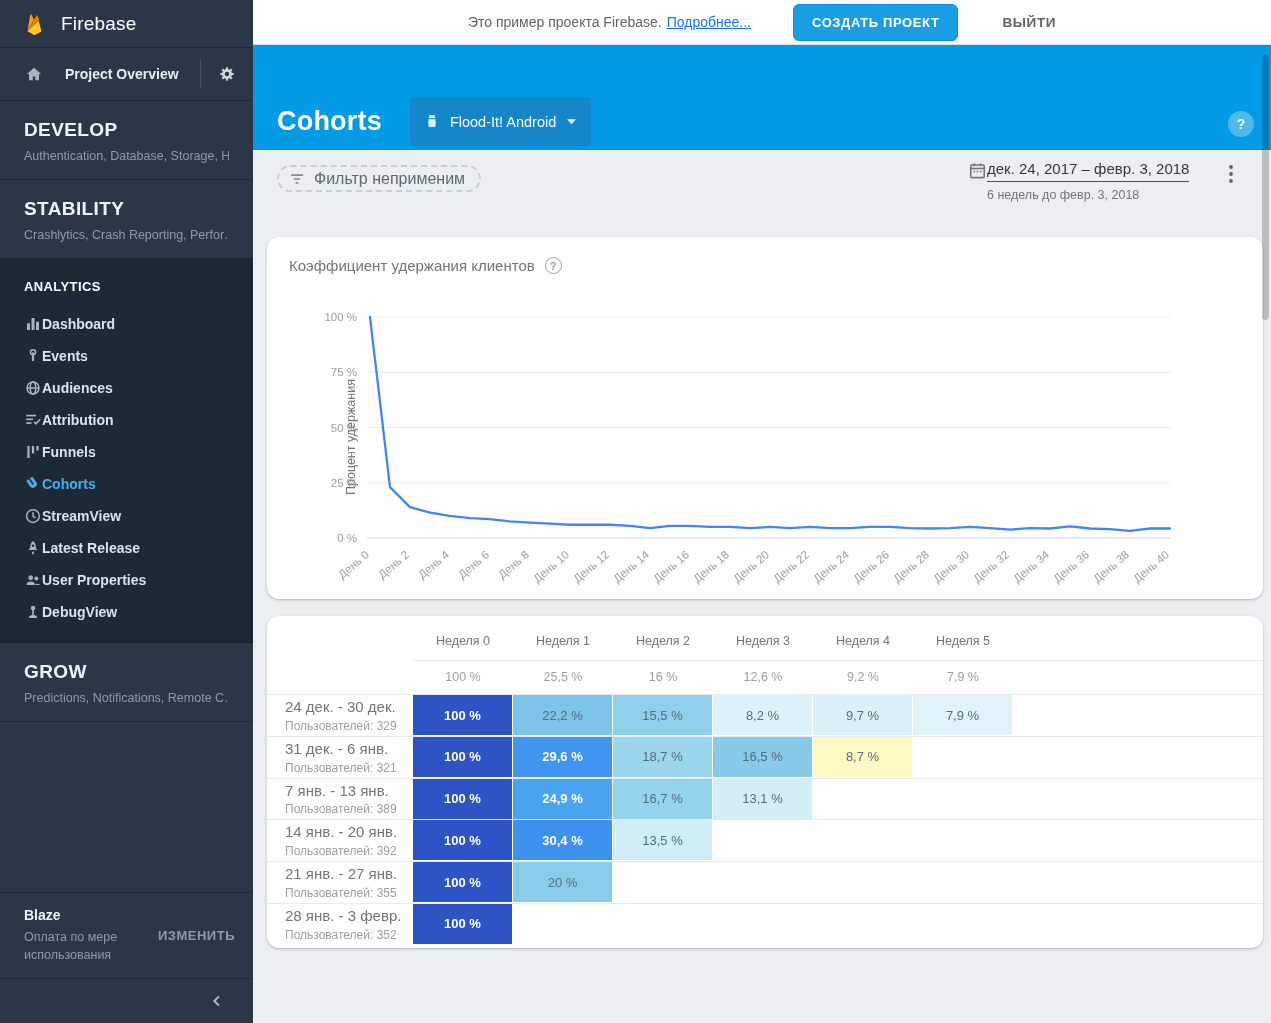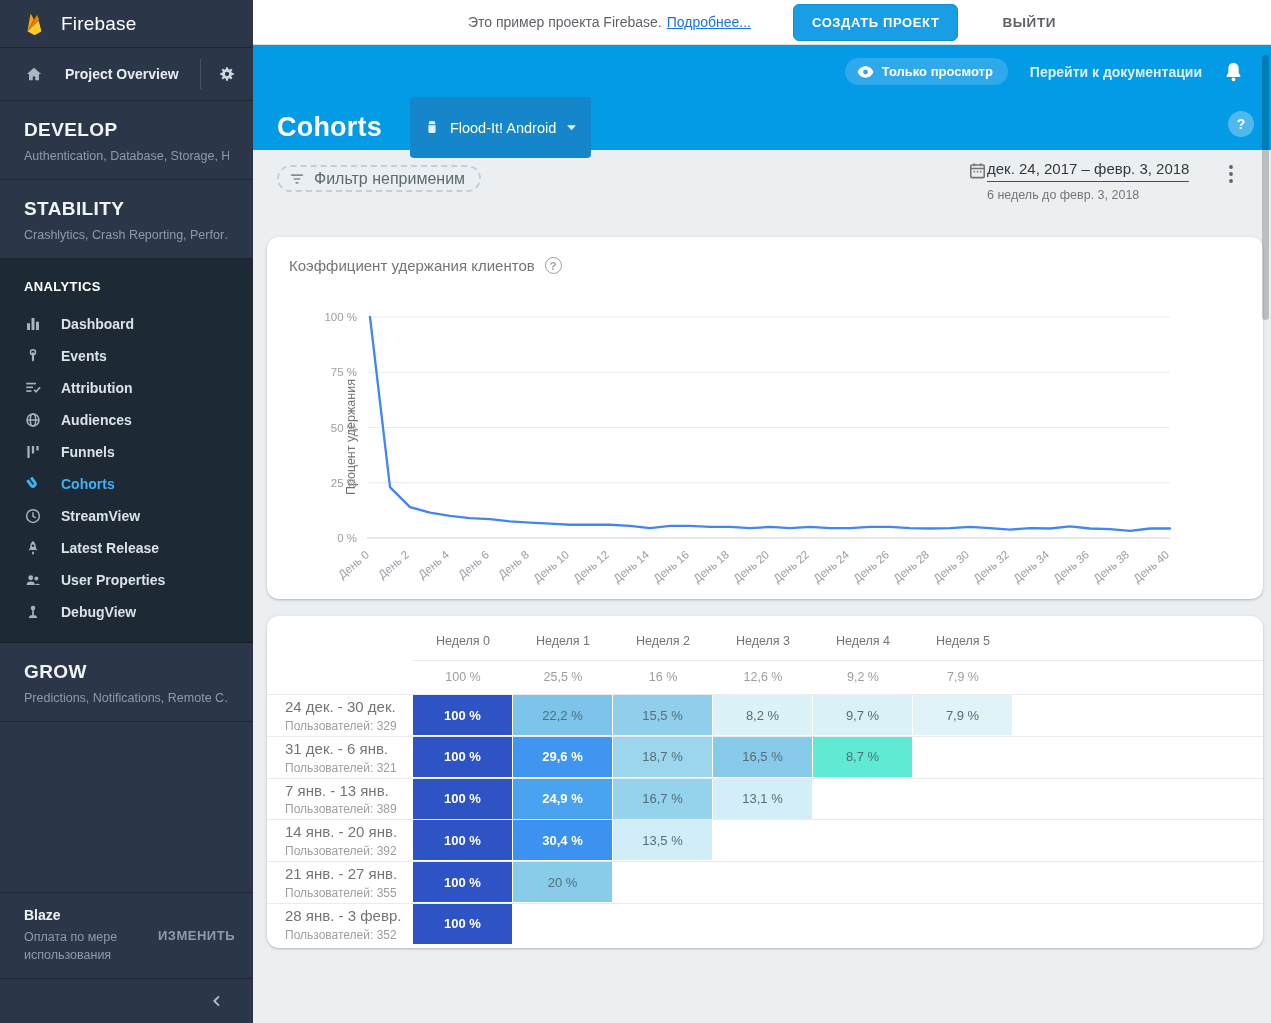--- a/index.html
+++ b/index.html
@@ -13,21 +13,21 @@
   .brand-name { font-size:19px; color:#fff; letter-spacing:.2px; }
   .proj-row { height:53px; display:flex; align-items:center; padding:0 0 0 24px; border-bottom:1px solid rgba(0,0,0,.28); }
   .proj-label { font-size:14px; font-weight:bold; color:#e8edf2; margin-left:21px; flex:1; cursor:pointer; }
   .proj-div { width:1px; height:30px; background:rgba(255,255,255,.14); }
   .gear-btn { width:52px; display:flex; align-items:center; justify-content:center; cursor:pointer; }
   .side-section { padding:18px 24px 16px; border-bottom:1px solid rgba(0,0,0,.28); }
   .side-section .t { font-size:19px; font-weight:bold; color:#f1f4f6; letter-spacing:.4px; margin-bottom:8px; cursor:pointer; }
   .side-section .s { font-size:12.5px; color:#8d9ba9; white-space:nowrap; overflow:hidden; }
   .analytics-sec { background:#1e2936; border-bottom:1px solid rgba(0,0,0,.28); padding:20px 0 14px; }
   .analytics-sec .t { padding:0 24px; font-size:13px; font-weight:bold; letter-spacing:.4px; margin-bottom:14px; }
-  .nav-item { height:32px; display:flex; align-items:center; gap:19px; padding:0 24px; cursor:pointer; }
+  .nav-item { height:32px; display:flex; align-items:center; padding:0 24px; cursor:pointer; }
   .nav-item .lbl { font-size:14px; font-weight:bold; color:#dbe2e8; }
   .nav-item.active .lbl { color:#41b1f4; }
   .nav-item .ic { width:18px; height:18px; flex:0 0 18px; }
   .side-fill { flex:1; }
   .plan-row { border-top:1px solid rgba(0,0,0,.28); padding:14px 18px 14px 24px; display:flex; align-items:center; }
   .plan-info { flex:1; }
   .plan-name { font-size:14px; font-weight:bold; color:#eef2f5; margin-bottom:5px; }
   .plan-desc { font-size:12.5px; color:#8d9ba9; line-height:1.45; width:110px; }
   .plan-action { font-size:13px; font-weight:bold; color:#8d9ba9; letter-spacing:.5px; cursor:pointer; }
   .collapse-bar { border-top:1px solid rgba(0,0,0,.28); height:45px; display:flex; align-items:center; justify-content:flex-end; padding-right:28px; }
@@ -41,21 +41,21 @@
   .signout-btn { margin-left:44px; background:none; border:none; font-family:inherit; font-size:13.5px; font-weight:bold; color:#5f6368; letter-spacing:.6px; cursor:pointer; }
 
   
   .blue-header { position:absolute; left:253px; top:45px; width:1018px; height:105px; background:#039be5; color:#fff; z-index:3; }
   .bh-top { position:absolute; top:13px; right:28px; display:flex; align-items:center; gap:22px; }
   .view-pill { display:flex; align-items:center; gap:8px; background:#2fa9ec; border-radius:15px; padding:6px 15px 6px 12px; font-size:13px; font-weight:bold; cursor:default; }
   .docs-link { font-size:14px; font-weight:bold; color:#d9f1fd; cursor:pointer; }
   .bell { cursor:pointer; }
   .bh-row { position:absolute; left:24px; top:52px; display:flex; align-items:center; gap:28px; }
   .page-title { font-size:27px; color:#fff; letter-spacing:.2px; }
-  .app-chip { display:flex; align-items:center; gap:10px; background:#1686ca; border-radius:4px; padding:22px 14px; font-size:14.5px; color:#fff; cursor:pointer; }
+  .app-chip { display:flex; align-items:center; gap:10px; background:#1686ca; border-radius:4px; padding:16px 14px; font-size:14.5px; color:#fff; cursor:pointer; }
   .help-fab { position:absolute; right:17px; bottom:13px; width:26px; height:26px; border-radius:50%; background:rgba(255,255,255,.30); color:#fff; font-size:14px; font-weight:bold; display:flex; align-items:center; justify-content:center; cursor:pointer; }
 
   
   .filter-chip { position:absolute; left:277px; top:165px; height:27px; display:flex; align-items:center; gap:9px; border:2px dashed #c6cfd5; border-radius:14px; padding:0 14px 0 10px; color:#5c6b73; font-size:16px; cursor:pointer; background:transparent; }
   .date-block { position:absolute; left:968px; top:160px; display:flex; align-items:flex-start; }
   .date-main { display:flex; align-items:center; gap:10px; cursor:pointer; }
   .date-text { font-size:15px; color:#33383c; padding-bottom:4px; border-bottom:1px solid #4a4f53; }
   .date-sub { font-size:12.5px; color:#757575; margin-top:6px; }
   .kebab { position:absolute; left:1221px; top:162px; width:20px; height:24px; display:flex; align-items:center; justify-content:center; cursor:pointer; }
 
@@ -150,37 +150,37 @@
             <svg width="18" height="18" viewBox="0 0 24 24" fill="#a6b4bf">
               <circle cx="12" cy="7" r="3.4" fill="none" stroke="#a6b4bf" stroke-width="2"></circle>
               <rect x="10.6" y="7" width="2.8" height="12" rx="1.4"></rect>
             </svg>
           </span>
           <span class="lbl">Events</span>
         </div>
         <div class="nav-item">
           <span class="ic">
             <svg width="18" height="18" viewBox="0 0 24 24" fill="#a6b4bf">
+              <circle cx="12" cy="12" r="8" fill="none" stroke="#a6b4bf" stroke-width="2"></circle>
+              <ellipse cx="12" cy="12" rx="3.6" ry="8" fill="none" stroke="#a6b4bf" stroke-width="2"></ellipse>
+              <line x1="4" y1="12" x2="20" y2="12" stroke="#a6b4bf" stroke-width="2"></line>
+            </svg>
+          </span>
+          <span class="lbl">Audiences</span>
+        </div>
+        <div class="nav-item">
+          <span class="ic">
+            <svg width="18" height="18" viewBox="0 0 24 24" fill="#a6b4bf">
               <rect x="3" y="5" width="13" height="2.2"></rect>
               <rect x="3" y="10" width="9" height="2.2"></rect>
               <rect x="3" y="15" width="7" height="2.2"></rect>
               <path d="M13.5 14.5 16 17l5.5-6" fill="none" stroke="#a6b4bf" stroke-width="2.2"></path>
             </svg>
           </span>
           <span class="lbl">Attribution</span>
-        </div>
-        <div class="nav-item">
-          <span class="ic">
-            <svg width="18" height="18" viewBox="0 0 24 24" fill="#a6b4bf">
-              <circle cx="12" cy="12" r="8" fill="none" stroke="#a6b4bf" stroke-width="2"></circle>
-              <ellipse cx="12" cy="12" rx="3.6" ry="8" fill="none" stroke="#a6b4bf" stroke-width="2"></ellipse>
-              <line x1="4" y1="12" x2="20" y2="12" stroke="#a6b4bf" stroke-width="2"></line>
-            </svg>
-          </span>
-          <span class="lbl">Audiences</span>
         </div>
         <div class="nav-item">
           <span class="ic">
             <svg width="18" height="18" viewBox="0 0 24 24" fill="#a6b4bf">
               <rect x="4.5" y="4" width="3" height="16"></rect>
               <rect x="10.5" y="4" width="3" height="10"></rect>
               <rect x="16.5" y="4" width="3" height="6"></rect>
             </svg>
           </span>
           <span class="lbl">Funnels</span>
@@ -261,38 +261,20 @@
 </aside>
 
 <header class="topbar">
   <span class="notice">Это пример проекта Firebase.</span>
   <a class="notice-link">Подробнее...</a>
   <button class="create-btn">СОЗДАТЬ ПРОЕКТ</button>
   <button class="signout-btn">ВЫЙТИ</button>
 </header>
 
 <section class="blue-header">
-  <div class="bh-top">
-    <span class="view-pill">
-      <span>
-        <svg width="17" height="12" viewBox="0 0 24 16">
-            <path fill="#fff" d="M12 0C7 0 2.7 3.1.8 8c1.9 4.9 6.2 8 11.2 8s9.3-3.1 11.2-8C21.3 3.1 17 0 12 0z"></path>
-            <circle cx="12" cy="8" r="3.4" fill="#2fa9ec"></circle>
-          </svg>
-      </span>
-      <span>Только просмотр</span>
-    </span>
-    <span class="docs-link">Перейти к документации</span>
-    <span class="bell">
-      <svg width="19" height="21" viewBox="0 0 24 26">
-          <path fill="#fff" d="M12 2a6.5 6.5 0 0 0-6.5 6.5v6L3.4 18c-.5.8.1 1.8 1 1.8h15.2c.9 0 1.5-1 1-1.8l-2.1-3.5v-6A6.5 6.5 0 0 0 12 2z"></path>
-          <circle cx="12" cy="23" r="2.4" fill="#fff"></circle>
-        </svg>
-    </span>
-  </div>
   <div class="bh-row">
     <h1 class="page-title">Cohorts</h1>
     <div class="app-chip">
       <span>
         <svg width="16" height="17" viewBox="0 0 24 26">
           <path fill="#dff3fc" d="M6.5 9.5h11V19a2.5 2.5 0 0 1-2.5 2.5H9A2.5 2.5 0 0 1 6.5 19z"></path>
           <path fill="#dff3fc" d="M7 8.2a5 5 0 0 1 10 0z"></path>
           <line x1="8.3" y1="3" x2="9.6" y2="5.3" stroke="#dff3fc" stroke-width="1.4"></line>
           <line x1="15.7" y1="3" x2="14.4" y2="5.3" stroke="#dff3fc" stroke-width="1.4"></line>
         </svg>
@@ -427,21 +409,21 @@
       <div class="t-row">
         <div class="t-label">
           <div class="d">31 дек. - 6 янв.</div>
           <div class="u">Пользователей: 321</div>
         </div>
         <div class="t-cells">
           <div class="t-cell dark" style="background: rgb(45, 83, 196);">100 %</div>
           <div class="t-cell dark" style="background: rgb(64, 149, 240);">29,6 %</div>
           <div class="t-cell" style="background: rgb(155, 213, 238);">18,7 %</div>
           <div class="t-cell" style="background: rgb(135, 202, 233);">16,5 %</div>
-          <div class="t-cell" style="background: #5eead4;">8,7 %</div>
+          <div class="t-cell" style="background: #fef9c3;">8,7 %</div>
           <div class="t-cell empty"></div>
         </div>
       </div>
       <div class="t-row">
         <div class="t-label">
           <div class="d">7 янв. - 13 янв.</div>
           <div class="u">Пользователей: 389</div>
         </div>
         <div class="t-cells">
           <div class="t-cell dark" style="background: rgb(45, 83, 196);">100 %</div>

